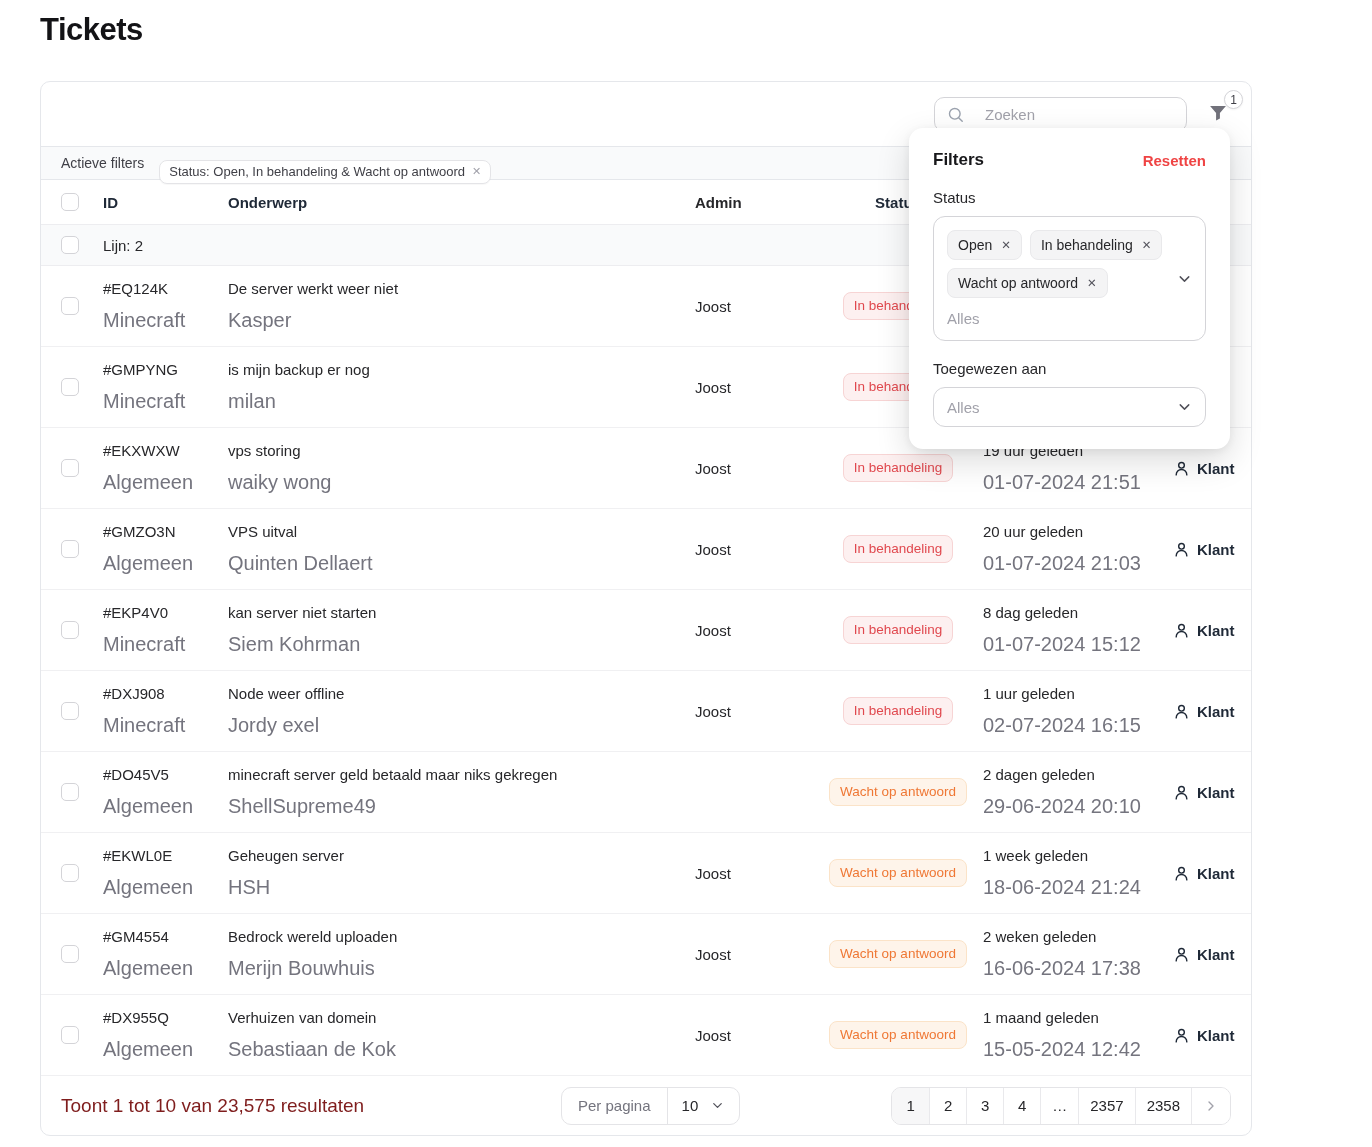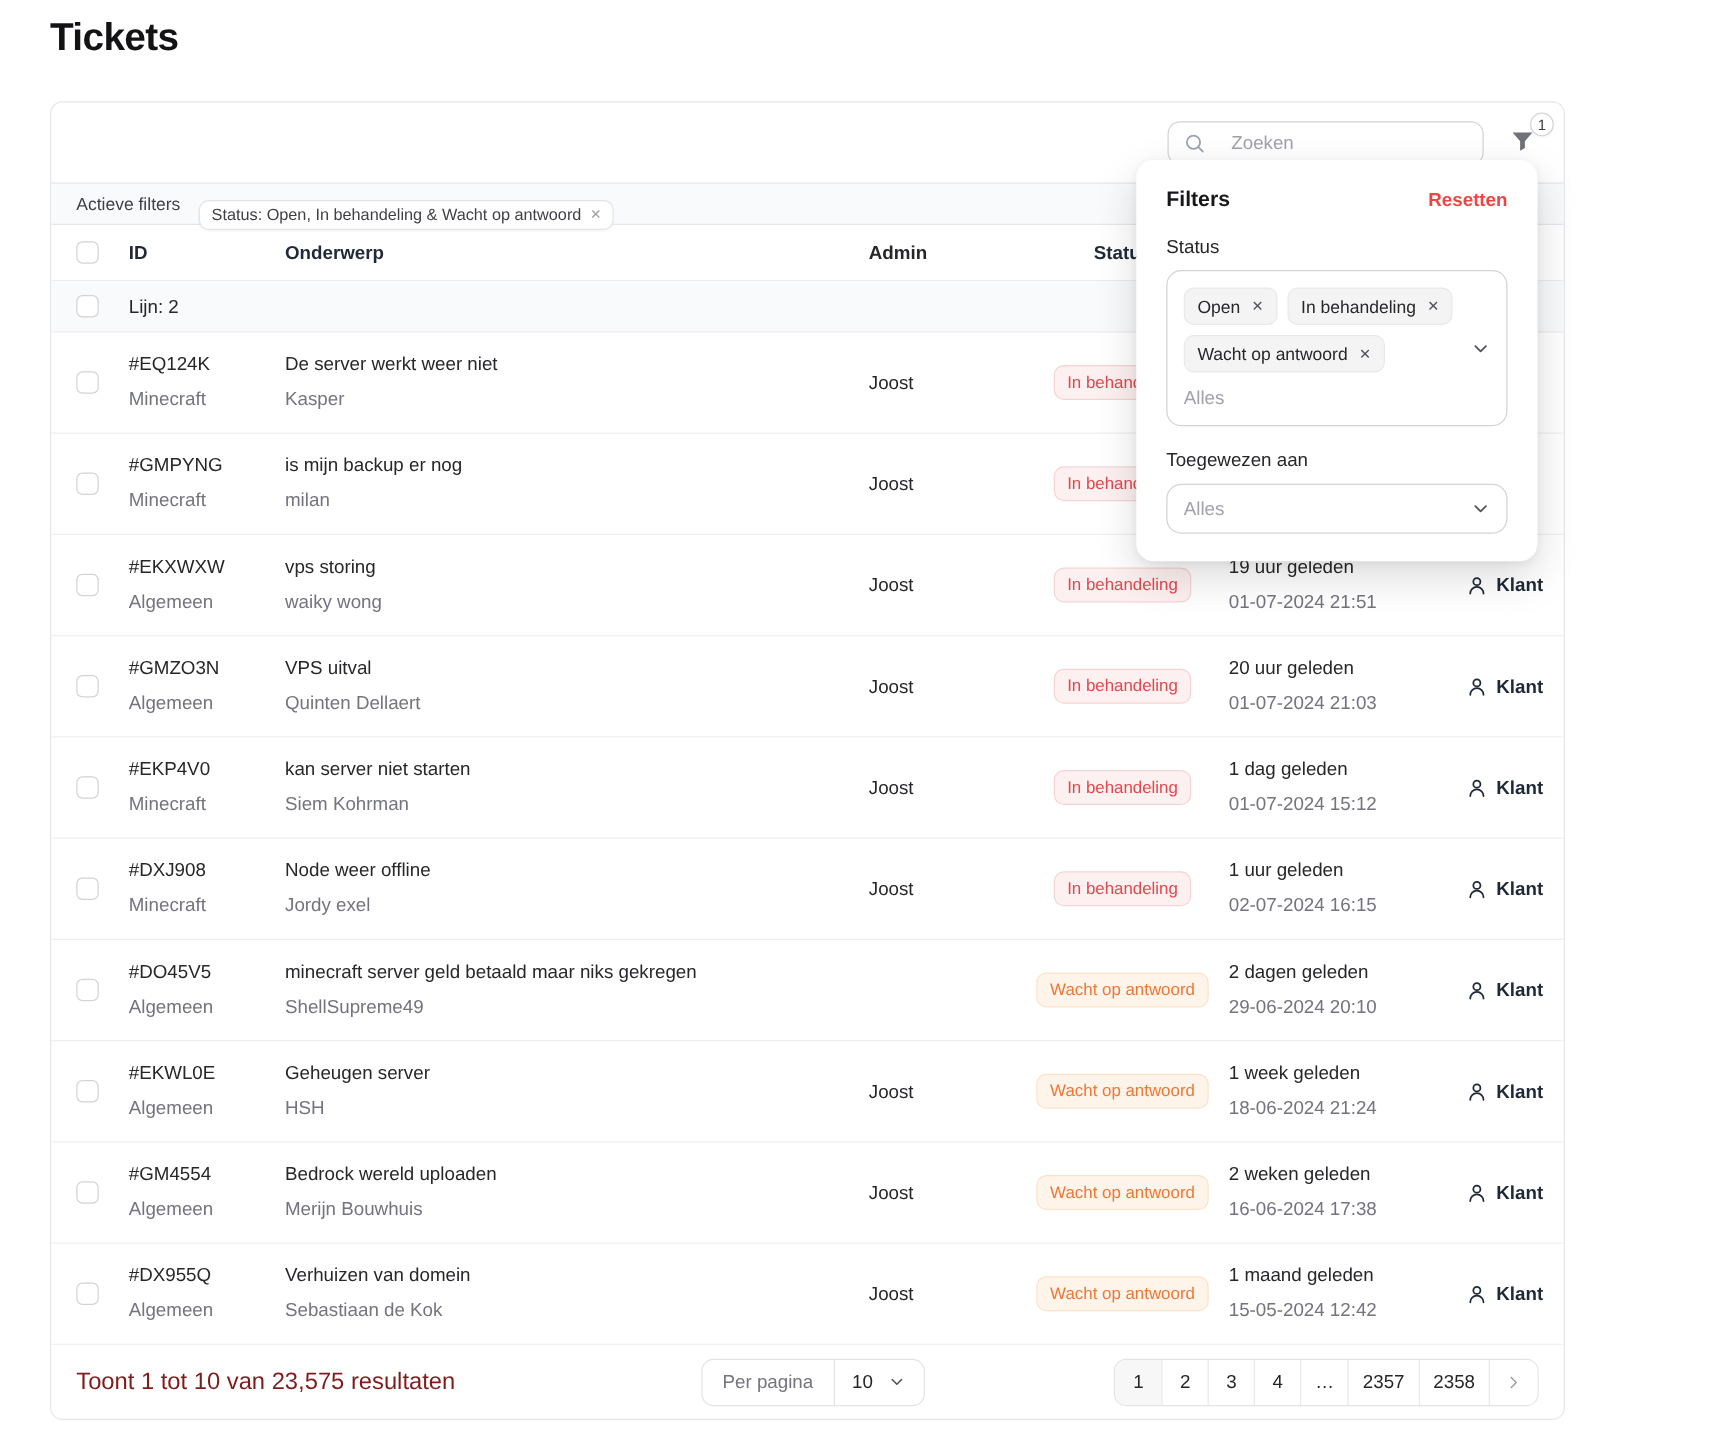--- a/index.html
+++ b/index.html
@@ -44,21 +44,21 @@
   .c-check { flex:0 0 42px; display:flex; align-items:center; }
   .c-id { flex:0 0 125px; }
   .c-subject { flex:0 0 467px; padding-right:14px; }
   .c-admin { flex:0 0 118px; font-size:15px; color:#27272a; }
   .c-status { flex:0 0 170px; display:flex; justify-content:center; text-align:center; }
   .c-time { flex:0 0 190px; }
   .c-reply { flex:1 1 auto; display:flex; align-items:center; gap:7px; font-size:15px; font-weight:600; color:#1f2937; }
   .c-reply svg { stroke:#1f2937; }
 
   .cell-main { font-size:15px; color:#27272a; line-height:1.1; }
-  .cell-sub { font-size:15px; color:#74747e; line-height:1.1; margin-top:11px; }
+  .cell-sub { font-size:20px; color:#74747e; line-height:1.1; margin-top:11px; }
 
   .checkbox { width:18px; height:18px; border:1.5px solid #d4d4d8; border-radius:5px; background:#fff; cursor:pointer; }
 
   .chip { display:inline-block; font-size:13.5px; line-height:1; padding:6px 10px 7px; border-radius:8px; white-space:nowrap; }
   .chip-red { color:#e0484e; background:#fdf0f0; border:1px solid #f7d4d4; }
   .chip-orange { color:#ef7734; background:#fef4ea; border:1px solid #fbe3c8; }
 
   
   .tfoot { flex:1 1 auto; display:flex; align-items:center; padding:0 20px; }
   .results-text { flex:0 0 500px; font-size:19px; color:#7f1d1d; }
@@ -264,21 +264,21 @@
       </div>
       <div class="c-subject">
         <div class="cell-main">kan server niet starten</div>
         <div class="cell-sub">Siem Kohrman</div>
       </div>
       <div class="c-admin">Joost</div>
       <div class="c-status">
           <span class="chip chip-red">In behandeling</span>
         </div>
       <div class="c-time">
-        <div class="cell-main">1 dag geleden</div>
+        <div class="cell-main">8 dag geleden</div>
         <div class="cell-sub">01-07-2024 15:12</div>
       </div>
       <div class="c-reply">
         <svg class="icon" width="17" height="17" viewBox="0 0 24 24">
             <circle cx="12" cy="7.5" r="4"></circle>
             <path d="M4.5 21c0-4.2 3.3-7.5 7.5-7.5s7.5 3.3 7.5 7.5"></path>
           </svg>
         <span>Klant</span>
       </div>
     </div>

